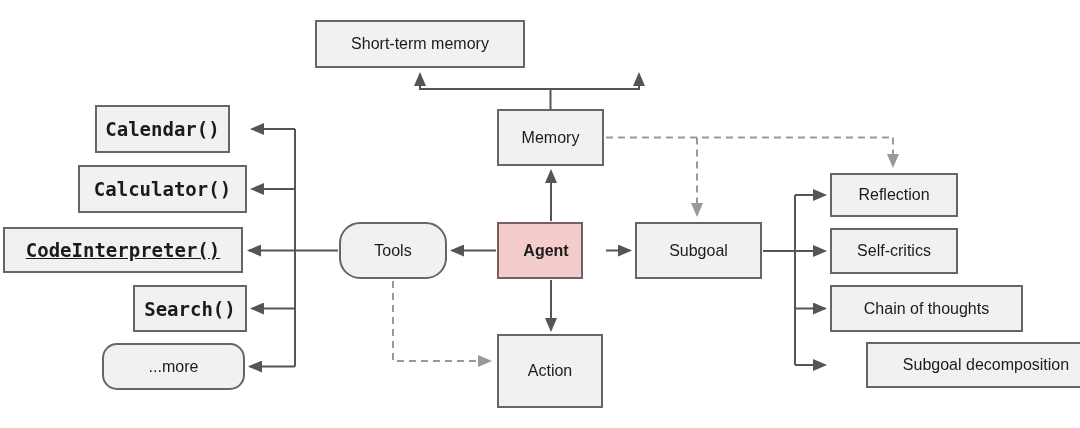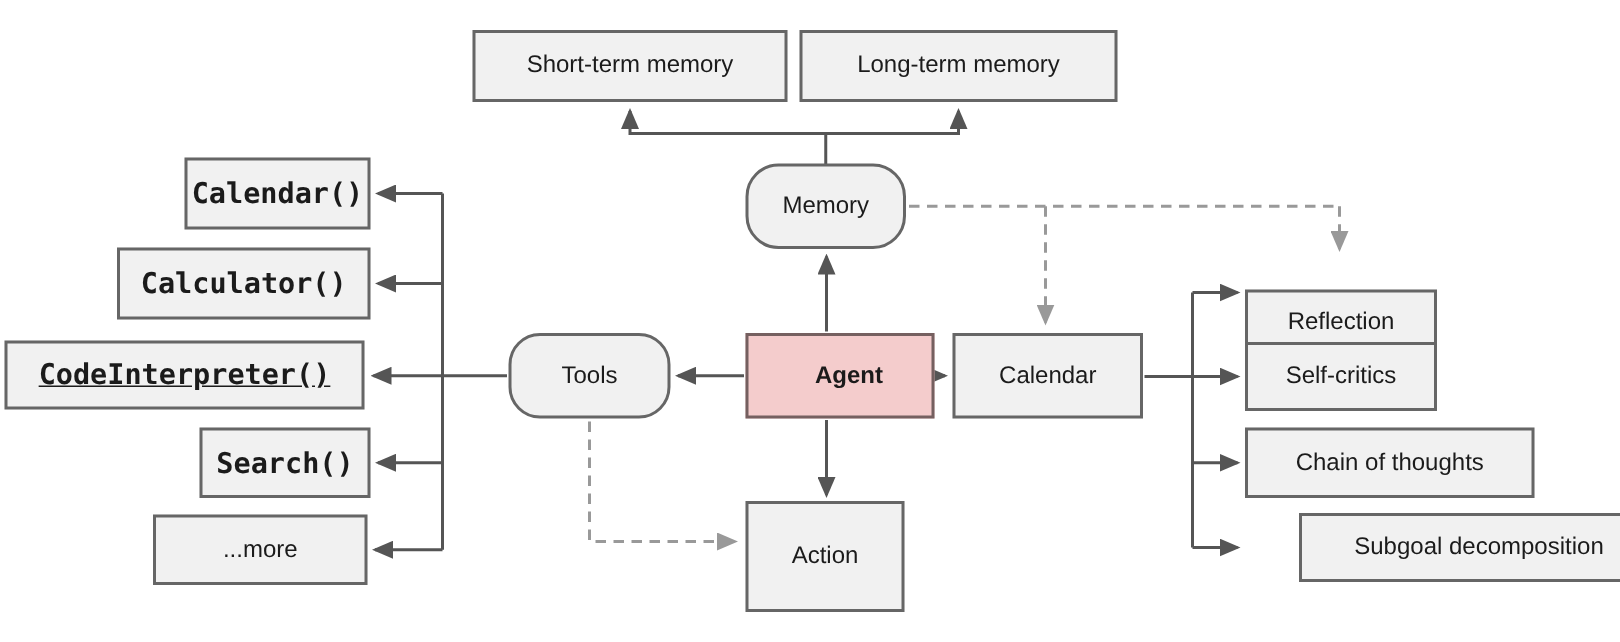--- a/index.html
+++ b/index.html
@@ -14,31 +14,31 @@
     font-size:16px;color:#1b1b1b;white-space:nowrap;
   }
   .node.mono{
     font-family:"DejaVu Sans Mono","Liberation Mono",monospace;
     font-weight:700;font-size:19px;
   }
   .node.agent{background:#f4cccc;border-color:#756060;font-weight:700;}
   
   #n-short     {left:315px;top:20px; width:210px;height:48px;}
   #n-long      {left:533px;top:20px; width:212px;height:48px;}
-  #n-memory    {left:497px;top:109px;width:107px;height:57px;border-radius:22px;}
-  #n-calendar  {left:95px; top:105px;width:124px;height:48px;margin-left:28px;}
+  #n-memory    {left:497px;top:109px;width:107px;height:57px;}
+  #n-calendar  {left:95px; top:105px;width:135px;height:48px;}
   #n-calculator{left:78px; top:165px;width:169px;height:48px;}
   #n-codeint   {left:3px;  top:227px;width:240px;height:46px;text-decoration:underline;}
   #n-search    {left:133px;top:285px;width:114px;height:47px;align-items:center;}
-  #n-more      {left:102px;top:343px;width:143px;height:47px;}
+  #n-more      {left:102px;top:343px;width:143px;height:47px;border-radius:15px;}
   #n-tools     {left:339px;top:222px;width:108px;height:57px;border-radius:21px;}
-  #n-agent     {left:497px;top:222px;width:126px;height:57px;padding-left:12px;}
+  #n-agent     {left:497px;top:222px;width:86px;height:57px;padding-left:12px;}
   #n-planning  {left:635px;top:222px;width:127px;height:57px;}
   #n-action    {left:497px;top:334px;width:106px;height:74px;}
-  #n-reflection{left:830px;top:173px;width:128px;height:44px;margin-top:20px;}
+  #n-reflection{left:830px;top:173px;width:128px;height:44px;}
   #n-selfcrit  {left:830px;top:228px;width:128px;height:46px;text-align:center;}
   #n-chain     {left:830px;top:285px;width:193px;height:47px;text-align:center;}
   #n-subgoal   {left:866px;top:342px;width:240px;height:46px;}
 </style>
 </head>
 <body>
 
 <div class="canvas">
 
   <svg class="edges" width="1080" height="428" viewBox="0 0 1080 428" xmlns="http://www.w3.org/2000/svg">
@@ -75,23 +75,20 @@
 
     <path d="M393 281 V361 H490" fill="none" stroke="#999999" stroke-width="2" stroke-dasharray="7 5" marker-end="url(#arrGray)"></path>
     <path d="M606 137.5 H893" fill="none" stroke="#999999" stroke-width="2" stroke-dasharray="7 5"></path>
     <path d="M697 137.5 V215" fill="none" stroke="#999999" stroke-width="2" stroke-dasharray="7 5" marker-end="url(#arrGray)"></path>
     <path d="M893 137.5 V166" fill="none" stroke="#999999" stroke-width="2" stroke-dasharray="7 5" marker-end="url(#arrGray)"></path>
   </svg>
 
   <div class="node" id="n-short">
     <span>Short-term memory</span>
   </div>
-  <div class="node" id="n-long">
-    <span>Long-term memory</span>
-  </div>
   <div class="node" id="n-memory">
     <span>Memory</span>
   </div>
 
   <div class="node mono" id="n-calendar">
     <span>Calendar()</span>
   </div>
   <div class="node mono" id="n-calculator">
     <span>Calculator()</span>
   </div>
@@ -105,21 +102,21 @@
     <span>...more</span>
   </div>
 
   <div class="node" id="n-tools">
     <span>Tools</span>
   </div>
   <div class="node agent" id="n-agent">
     <span>Agent</span>
   </div>
   <div class="node" id="n-planning">
-    <span>Calendar</span>
+    <span>Subgoal</span>
   </div>
   <div class="node" id="n-action">
     <span>Action</span>
   </div>
 
   <div class="node" id="n-reflection">
     <span>Reflection</span>
   </div>
   <div class="node" id="n-selfcrit">
     <span>Self-critics</span>

